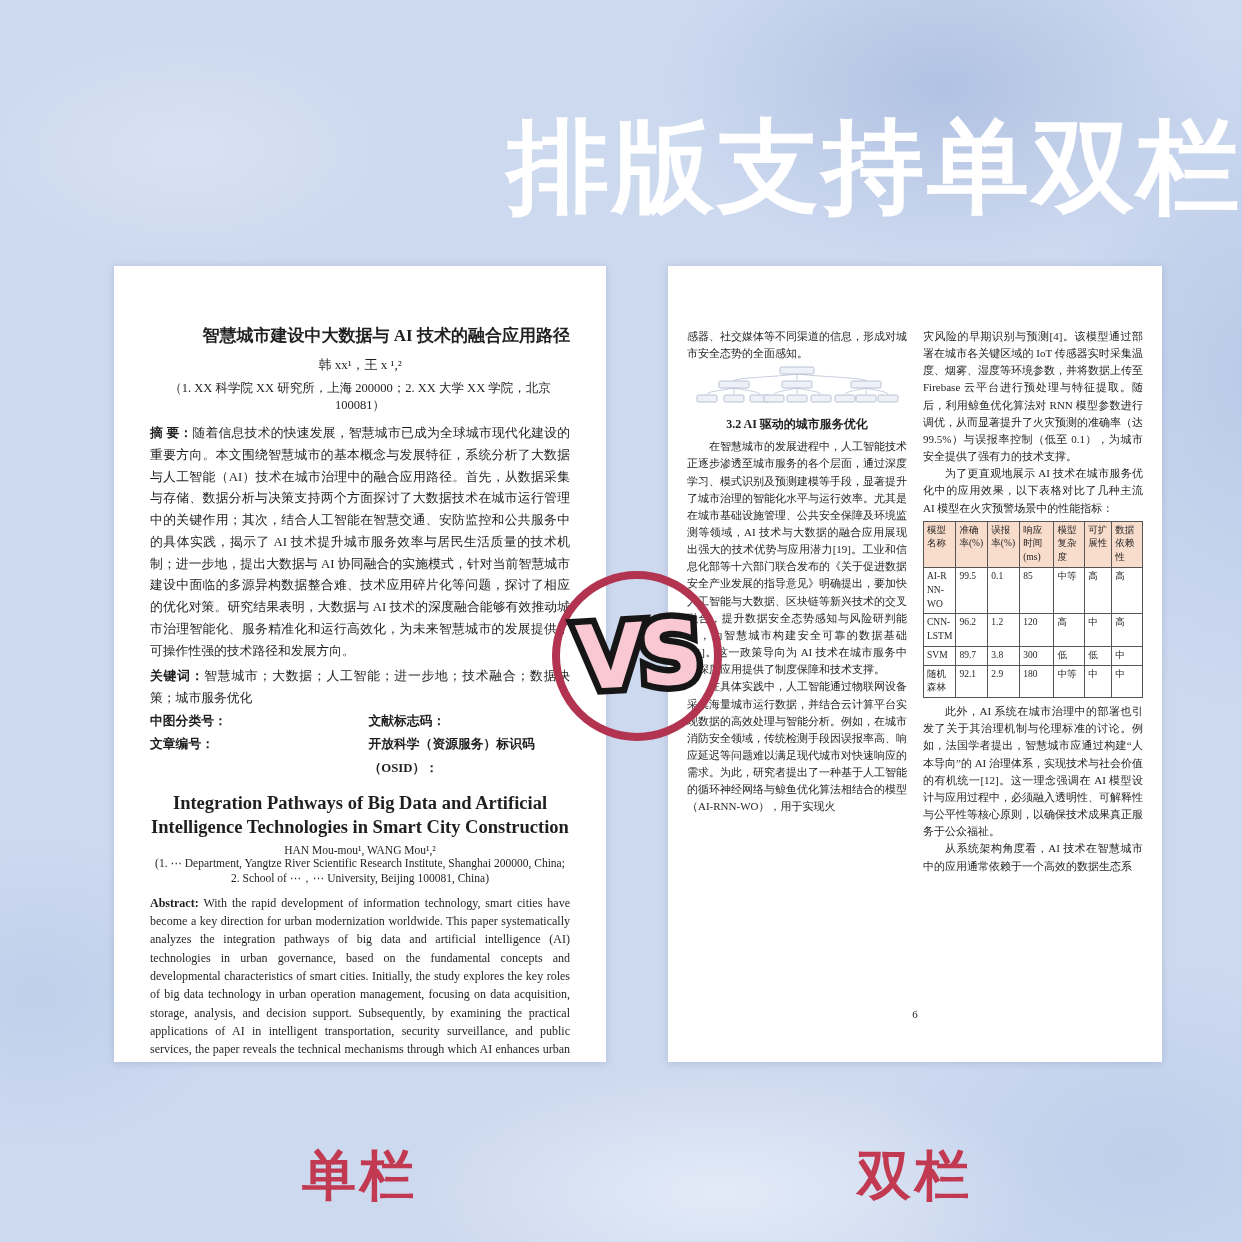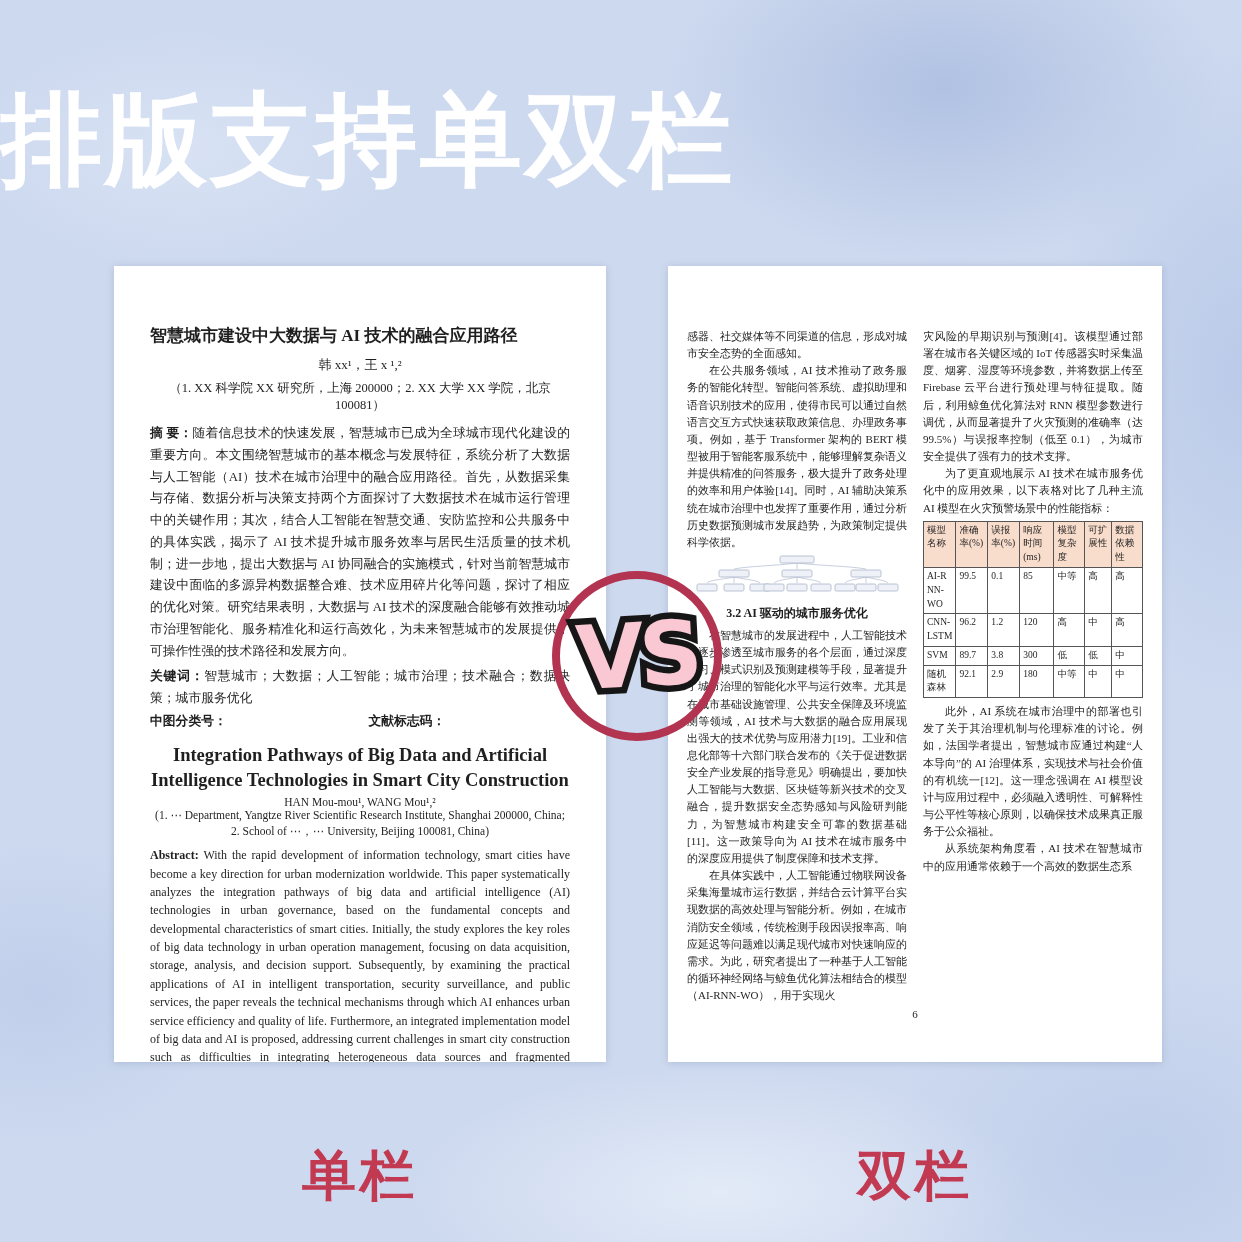--- a/index.html
+++ b/index.html
@@ -10,33 +10,33 @@
     background-image:
       radial-gradient(ellipse 430px 270px at 76% 7%,  rgba(154,174,216,.55), transparent 65%),
       radial-gradient(ellipse 300px 520px at 100% 30%, rgba(168,188,226,.50), transparent 65%),
       radial-gradient(ellipse 360px 200px at 15% 12%,  rgba(223,232,247,.60), transparent 60%),
       radial-gradient(ellipse 520px 210px at 58% 96%,  rgba(236,242,251,.70), transparent 60%),
       radial-gradient(ellipse 300px 240px at 3% 80%,   rgba(176,194,230,.45), transparent 65%),
       radial-gradient(ellipse 420px 300px at 92% 93%,  rgba(170,190,228,.40), transparent 65%);
     font-family:"Liberation Serif","DejaVu Serif",serif;
   }
   .main-title {
-    position:absolute; top:73px; left:0; width:100%;
-    text-align:left; color:#ffffff; font-size:102px; font-weight:600;
+    position:absolute; top:100px; left:0; width:100%;
+    text-align:right; color:#ffffff; font-size:102px; font-weight:600;
     letter-spacing:3px; font-family:"DejaVu Serif","Liberation Serif",serif;
   }
   .page {
     position:absolute; top:266px; height:796px; background:#ffffff;
     box-shadow:0 1px 7px rgba(110,130,170,.30); color:#1f1f1f; overflow:hidden;
   }
   .page-left  { left:114px; width:492px; padding:58px 36px 0 36px; }
   .page-right { left:668px; width:494px; }
 
   
-  .cn-title   { font-size:17px; font-weight:700; text-align:left; margin-bottom:9px; }
+  .cn-title   { font-size:17px; font-weight:700; text-align:right; margin-bottom:9px; }
   .cn-authors { font-size:13px; text-align:center; margin-bottom:6px; }
   .cn-affil   { font-size:12.5px; text-align:center; margin-bottom:9px; }
   .para       { font-size:12.8px; line-height:1.7; text-align:justify; }
   .para b     { font-weight:700; }
   .cn-keywords{ margin-top:4px; }
   .meta-row   { display:flex; font-size:12.8px; line-height:1.85; font-weight:700; }
   .meta-left  { width:52%; }
   .meta-right { flex:1; }
   .en-title   { font-size:18.5px; font-weight:700; text-align:center; line-height:1.32; margin:10px 0 4px; }
   .en-authors { font-size:11.5px; text-align:center; }
@@ -85,39 +85,42 @@
 
   <div class="main-title">排版支持单双栏</div>
 
   <div class="page page-left">
     <div class="cn-title">智慧城市建设中大数据与 AI 技术的融合应用路径</div>
     <div class="cn-authors">韩 xx¹，王 x ¹,²</div>
     <div class="cn-affil">（1. XX 科学院 XX 研究所，上海 200000；2. XX 大学 XX 学院，北京 100081）</div>
 
     <p class="para"><b>摘 要：</b><span>随着信息技术的快速发展，智慧城市已成为全球城市现代化建设的重要方向。本文围绕智慧城市的基本概念与发展特征，系统分析了大数据与人工智能（AI）技术在城市治理中的融合应用路径。首先，从数据采集与存储、数据分析与决策支持两个方面探讨了大数据技术在城市运行管理中的关键作用；其次，结合人工智能在智慧交通、安防监控和公共服务中的具体实践，揭示了 AI 技术提升城市服务效率与居民生活质量的技术机制；进一步地，提出大数据与 AI 协同融合的实施模式，针对当前智慧城市建设中面临的多源异构数据整合难、技术应用碎片化等问题，探讨了相应的优化对策。研究结果表明，大数据与 AI 技术的深度融合能够有效推动城市治理智能化、服务精准化和运行高效化，为未来智慧城市的发展提供了可操作性强的技术路径和发展方向。</span></p>
 
-    <p class="para cn-keywords"><b>关键词：</b><span>智慧城市；大数据；人工智能；城市治理；技术融合；数据决策；城市服务优化</span></p>
+    <p class="para cn-keywords"><b>关键词：</b><span>智慧城市；大数据；人工智能；进一步地；技术融合；数据决策；城市服务优化</span></p>
 
     <div class="meta-row">
       <span class="meta-left">中图分类号：</span>
       <span class="meta-right">文献标志码：</span>
     </div>
+    <div class="meta-row">
+      <span class="meta-left">文章编号：</span>
+      <span class="meta-right">开放科学（资源服务）标识码（OSID）：</span>
+    </div>
 
     <div class="en-title">Integration Pathways of Big Data and Artificial Intelligence Technologies in Smart City Construction</div>
     <div class="en-authors">HAN Mou-mou¹, WANG Mou¹,²</div>
     <div class="en-affil">(1. ⋯ Department, Yangtze River Scientific Research Institute, Shanghai 200000, China; 2. School of ⋯，⋯ University, Beijing 100081, China)</div>
 
     <p class="en-abstract"><b>Abstract:</b> <span>With the rapid development of information technology, smart cities have become a key direction for urban modernization worldwide. This paper systematically analyzes the integration pathways of big data and artificial intelligence (AI) technologies in urban governance, based on the fundamental concepts and developmental characteristics of smart cities. Initially, the study explores the key roles of big data technology in urban operation management, focusing on data acquisition, storage, analysis, and decision support. Subsequently, by examining the practical applications of AI in intelligent transportation, security surveillance, and public services, the paper reveals the technical mechanisms through which AI enhances urban service efficiency and quality of life. Furthermore, an integrated implementation model of big data and AI is proposed, addressing current challenges in smart city construction such as difficulties in integrating heterogeneous data sources and fragmented technology applications. The findings indicate that the deep integration of big data and AI can effectively promote</span></p>
   </div>
 
   <div class="page page-right">
 
     <div class="col col-1">
       <p>感器、社交媒体等不同渠道的信息，形成对城市安全态势的全面感知。</p>
-      <p class="indent">在公共服务领域，AI 技术推动了政务服务的智能化转型。智能问答系统、虚拟助理和语音识别技术的应用，使得市民可以通过自然语言交互方式快速获取政策信息、办理政务事项。例如，基于 Transformer 架构的 BERT 模型被用于智能客服系统中，能够理解复杂语义并提供精准的问答服务，极大提升了政务处理的效率和用户体验[14]。同时，AI 辅助决策系统在城市治理中也发挥了重要作用，通过分析历史数据预测城市发展趋势，为政策制定提供科学依据。</p>
 
       <div class="figure-wrap">
         <svg width="206" height="40" viewBox="0 0 206 40">
           <g stroke="#b9c2d6" fill="none" stroke-width="0.8">
             <path d="M103 9 C 80 12, 55 12, 40 15"></path>
               <path d="M103 9 L103 15"></path>
               <path d="M103 9 C 130 12, 155 12, 172 15"></path>
             <path d="M40 23 C 25 26, 16 26, 13 29"></path>
               <path d="M40 23 L40 29"></path>
               <path d="M40 23 C 55 26, 62 26, 66 29"></path>

